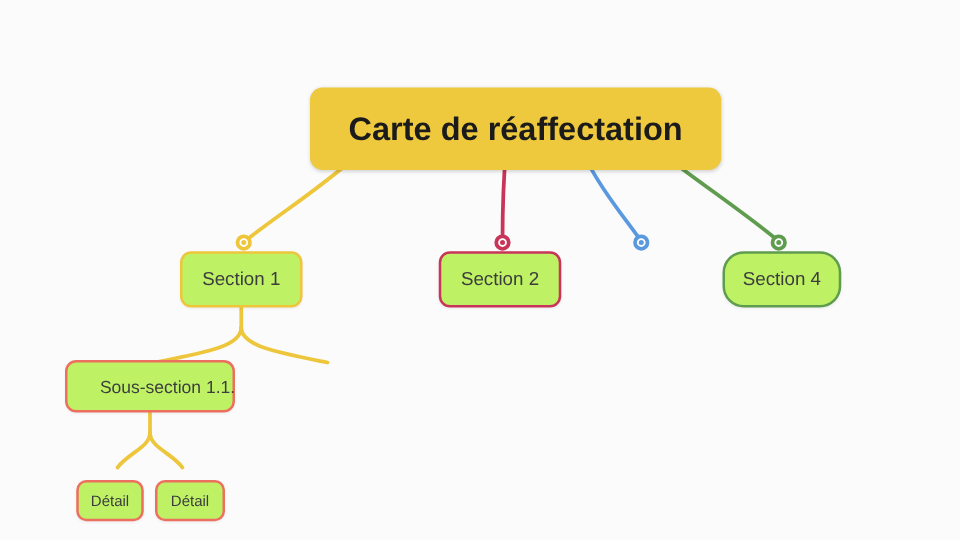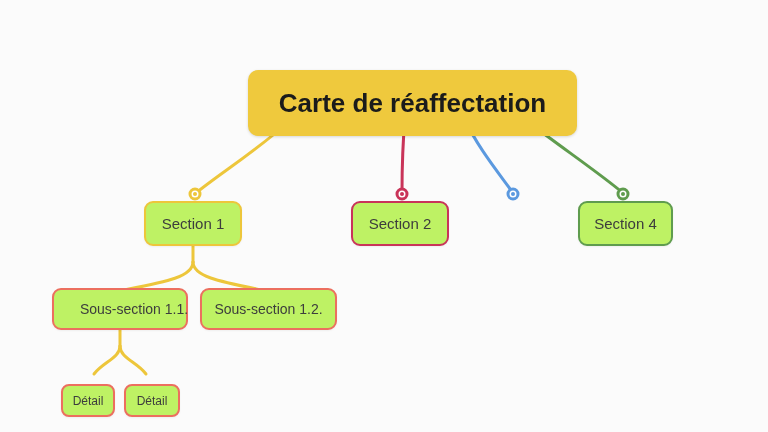--- a/index.html
+++ b/index.html
@@ -95,29 +95,26 @@
   <div class="node root-node" style="background-color: rgb(239, 201, 61);">
     <span>Carte de réaffectation</span>
   </div>
 
   <div class="node section-node section-1" style="border-color: rgb(237, 198, 59);">
     <span>Section 1</span>
   </div>
   <div class="node section-node section-2" style="border-color: rgb(201, 52, 89);">
     <span>Section 2</span>
   </div>
-  <div class="node section-node section-4" style="border-color: rgb(95, 156, 78);">
+  <div class="node section-node section-4" style="border-color: rgb(95, 156, 78); border-radius: 17px;">
     <span>Section 4</span>
   </div>
 
   <div class="node subsection-node subsection-1" style="border-color: rgb(236, 111, 95); padding-left: 28px;">
     <span>Sous-section 1.1.</span>
-  </div>
-  <div class="node subsection-node subsection-2" style="border-color: rgb(236, 111, 95);">
-    <span>Sous-section 1.2.</span>
   </div>
 
   <div class="node detail-node detail-1" style="border-color: rgb(236, 111, 95);">
     <span>Détail</span>
   </div>
   <div class="node detail-node detail-2" style="border-color: rgb(236, 111, 95);">
     <span>Détail</span>
   </div>
 
 </div>

